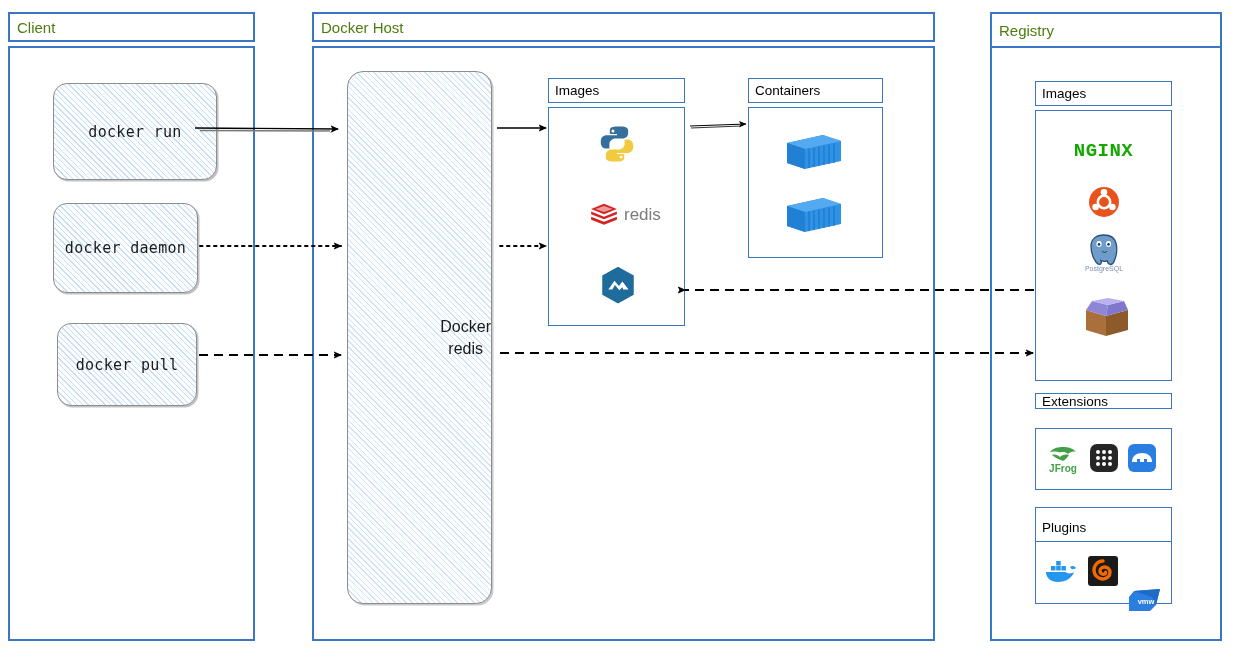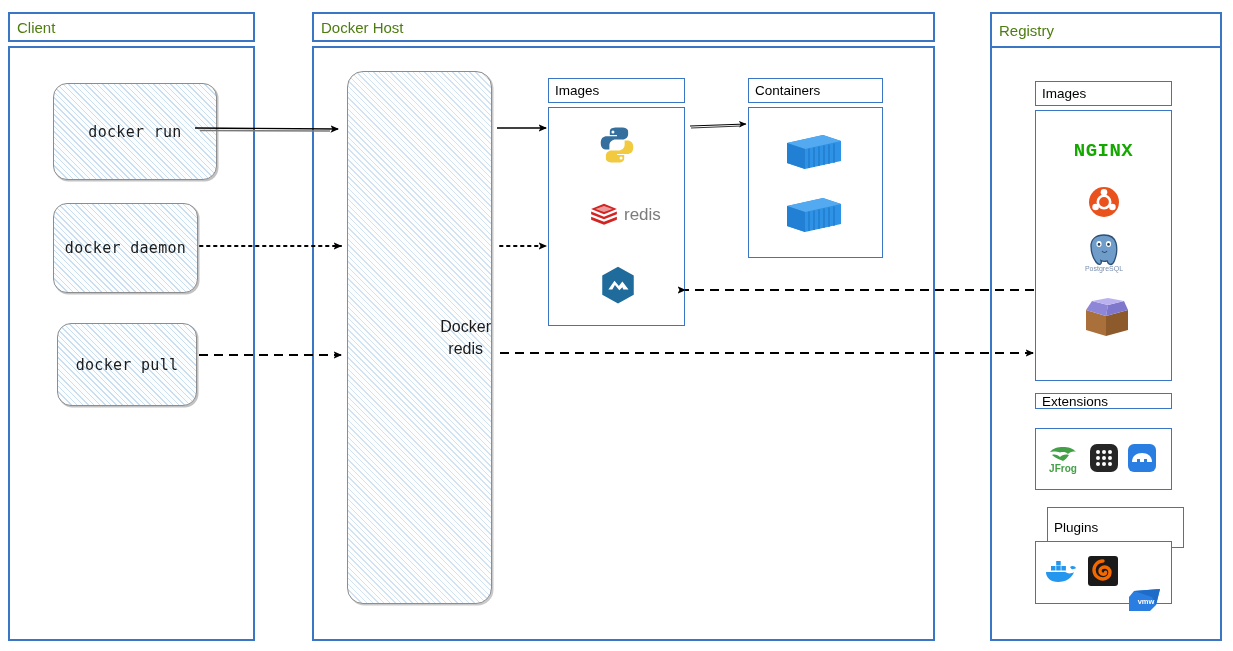--- a/index.html
+++ b/index.html
@@ -105,21 +105,21 @@
     position: absolute;
     left: 0; top: 0;
     width: 1233px; height: 651px;
     pointer-events: none;
   }
 
   
   .icon-wrap {
     position: absolute;
     display: flex;
-    align-items: center;
+    align-items: flex-start;
     justify-content: center;
   }
   .redis-row {
     position: absolute;
     display: flex;
     align-items: center;
     gap: 6px;
   }
   .redis-text {
     font-size: 17px;
@@ -322,21 +322,21 @@
     <svg width="28" height="28" viewBox="0 0 28 28">
       <rect x="0" y="0" width="28" height="28" rx="6" fill="#2a7de1"></rect>
       <path d="M4 18 C4 12 8.5 9 14 9 C19.5 9 24 12 24 18 Z" fill="#ffffff"></path>
       <g fill="#2a7de1">
         <rect x="9" y="15" width="3" height="3"></rect>
         <rect x="16" y="15" width="3" height="3"></rect>
       </g>
     </svg>
   </div>
 
-  <div class="abs panel-header" style="left:1035px; top:507px; width:137px; height:41px;margin-left:12px;">
+  <div class="abs panel-header" style="left:1035px; top:507px; width:137px; height:41px;">
     <span>Plugins</span>
   </div>
   <div class="abs panel-body" style="left:1035px; top:541px; width:137px; height:63px;"></div>
 
   <div class="icon-wrap" style="left:1042px; top:556px; width:38px; height:32px;">
     <svg width="38" height="32" viewBox="0 0 38 32">
       <g fill="#2496ed">
         <rect x="9" y="10" width="4.5" height="4.5"></rect>
         <rect x="14.2" y="10" width="4.5" height="4.5"></rect>
         <rect x="19.4" y="10" width="4.5" height="4.5"></rect>

